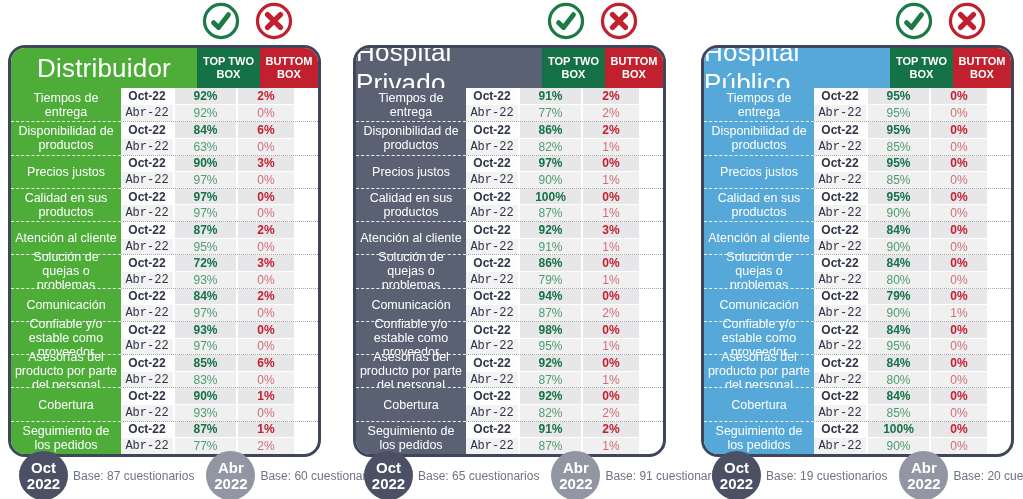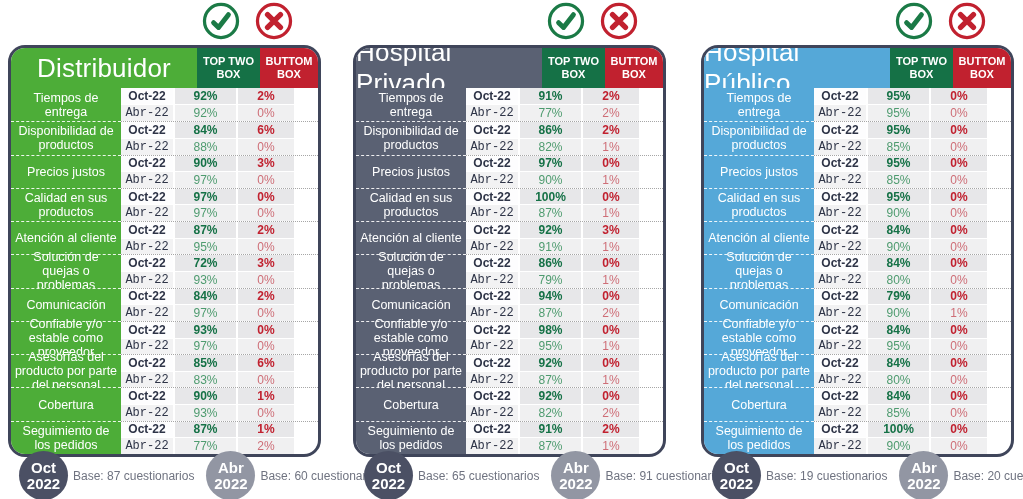--- a/index.html
+++ b/index.html
@@ -112,21 +112,21 @@
         <div class="grp">
     <div class="grp-label">Disponibilidad de productos</div>
     <div class="grp-vals">
       <div class="vrow oct">
         <div class="c-date">Oct-22</div>
         <div class="c-ttb">84%</div>
         <div class="c-bb">6%</div>
       </div>
       <div class="vrow abr">
         <div class="c-date">Abr-22</div>
-        <div class="c-ttb">88%</div>
+        <div class="c-ttb">63%</div>
         <div class="c-bb">0%</div>
       </div>
     </div>
   </div>
         <div class="grp">
     <div class="grp-label">Precios justos</div>
     <div class="grp-vals">
       <div class="vrow oct">
         <div class="c-date">Oct-22</div>
         <div class="c-ttb">90%</div>

